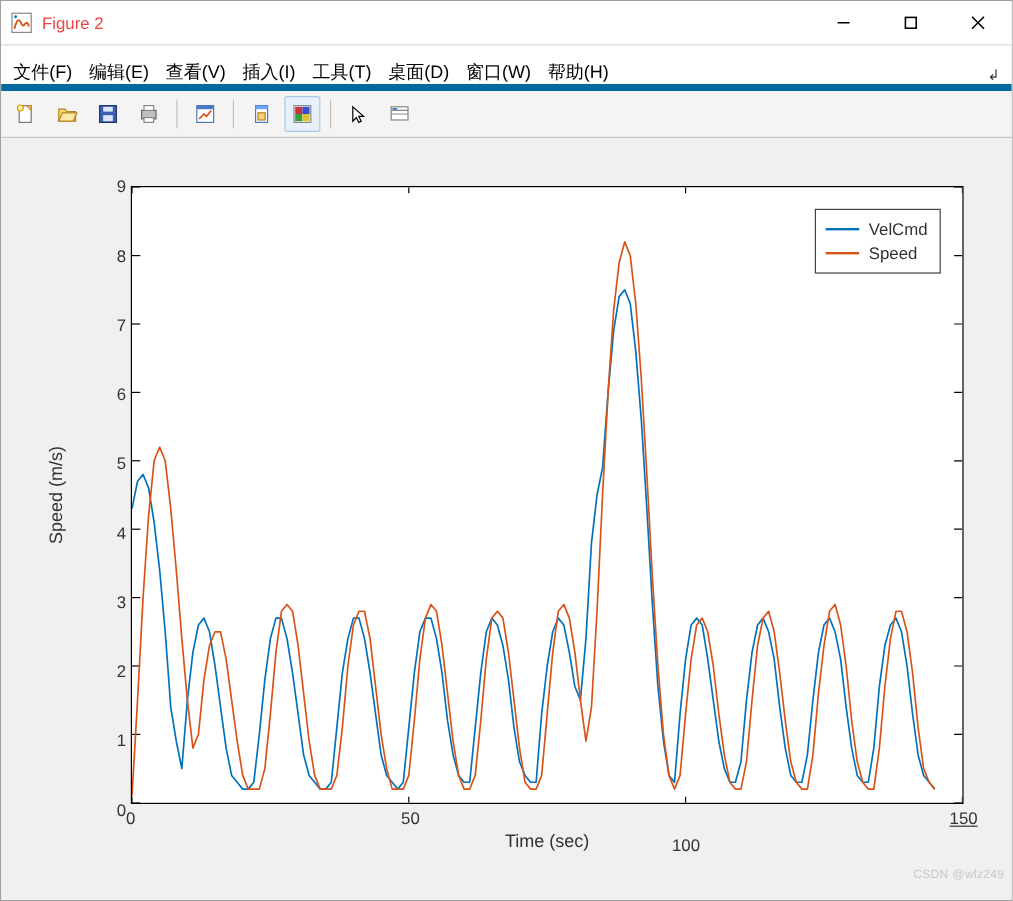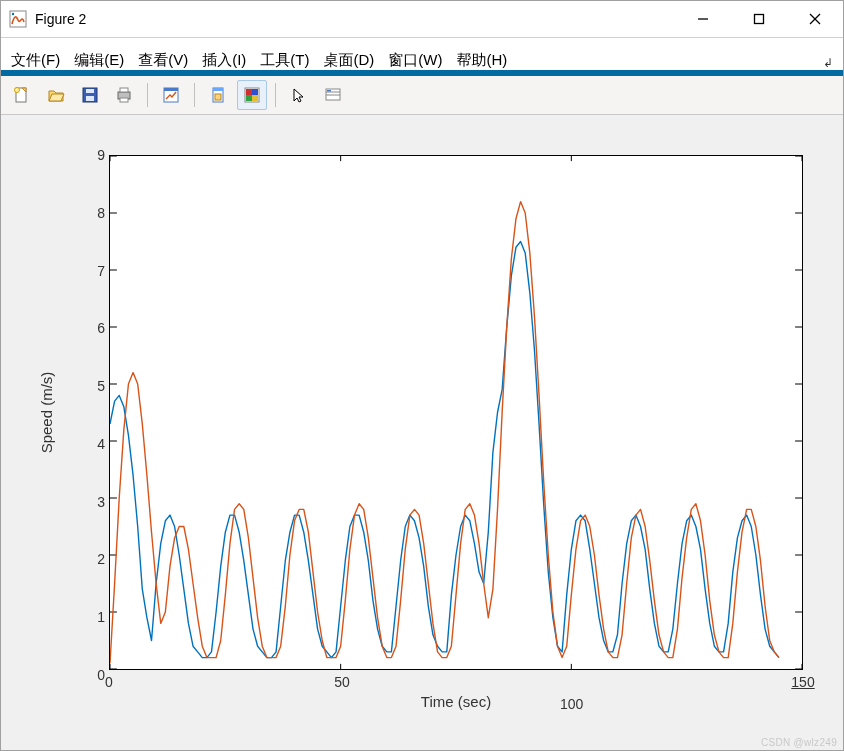--- a/index.html
+++ b/index.html
@@ -28,21 +28,21 @@
     padding-left: 8px;
     border-bottom: 1px solid #d0d0d0;
   }
   .titlebar .app-icon {
     width: 18px;
     height: 18px;
     margin-right: 8px;
   }
   .titlebar .title {
     font-size: 14px;
-    color: #000000;
+    color: #ef4444;
     flex: 1;
   }
   .win-controls {
     display: flex;
     height: 100%;
   }
   .win-btn {
     width: 56px;
     display: flex;
     align-items: center;
@@ -166,21 +166,21 @@
     top: 18px;
     background: #fff;
     border: 1px solid #444;
     padding: 6px 10px 6px 8px;
     font-size: 14px;
     color: #333;
   }
   .legend-row { display: flex; align-items: center; gap: 8px; height: 20px;}
   .legend-swatch { width: 28px; height: 2px; }
   .watermark {
-    position:absolute; right:6px; bottom:2px;
+    position:absolute; right:6px; bottom:15px;
     font-size:10px; color:#c8c8c8; letter-spacing:0.3px;
   }
 </style>
 </head>
 <body>
 
 <div class="window">
 
   <div class="titlebar">
     <span class="app-icon">
@@ -341,19 +341,29 @@
             <line x1="1000" y1="333.33333333333337" x2="990" y2="333.33333333333337" stroke="#000" stroke-width="1" vector-effect="non-scaling-stroke"></line>
             <line x1="0" y1="222.22222222222217" x2="10" y2="222.22222222222217" stroke="#000" stroke-width="1" vector-effect="non-scaling-stroke"></line>
             <line x1="1000" y1="222.22222222222217" x2="990" y2="222.22222222222217" stroke="#000" stroke-width="1" vector-effect="non-scaling-stroke"></line>
             <line x1="0" y1="111.1111111111112" x2="10" y2="111.1111111111112" stroke="#000" stroke-width="1" vector-effect="non-scaling-stroke"></line>
             <line x1="1000" y1="111.1111111111112" x2="990" y2="111.1111111111112" stroke="#000" stroke-width="1" vector-effect="non-scaling-stroke"></line>
             <line x1="0" y1="0" x2="10" y2="0" stroke="#000" stroke-width="1" vector-effect="non-scaling-stroke"></line>
             <line x1="1000" y1="0" x2="990" y2="0" stroke="#000" stroke-width="1" vector-effect="non-scaling-stroke"></line>
             <polyline points="0,522.2222222222222 6.666666666666667,477.7777777777777 13.333333333333334,466.66666666666663 20,488.8888888888889 26.666666666666668,544.4444444444446 33.333333333333336,622.2222222222222 40,722.2222222222222 46.66666666666667,844.4444444444445 53.333333333333336,900 60,944.4444444444445 66.66666666666667,833.3333333333334 73.33333333333333,755.5555555555555 80,711.1111111111111 86.66666666666667,700 93.33333333333334,722.2222222222222 100,777.7777777777778 106.66666666666667,844.4444444444445 113.33333333333333,911.1111111111111 120,955.5555555555555 126.66666666666667,966.6666666666666 133.33333333333334,977.7777777777778 140,977.7777777777778 146.66666666666666,966.6666666666666 153.33333333333331,888.8888888888889 160,800 166.66666666666666,733.3333333333333 173.33333333333334,700 180,700 186.66666666666669,733.3333333333333 193.33333333333334,788.8888888888889 200,855.5555555555555 206.66666666666666,922.2222222222222 213.33333333333334,955.5555555555555 220,966.6666666666666 226.66666666666666,977.7777777777778 233.33333333333334,977.7777777777778 240,966.6666666666666 246.66666666666669,877.7777777777778 253.33333333333334,788.8888888888889 260,733.3333333333333 266.6666666666667,700 273.3333333333333,700 280,733.3333333333333 286.6666666666667,788.8888888888889 293.3333333333333,855.5555555555555 300,922.2222222222222 306.66666666666663,955.5555555555555 313.33333333333337,966.6666666666666 320,977.7777777777778 326.6666666666667,966.6666666666666 333.3333333333333,877.7777777777778 340,788.8888888888889 346.6666666666667,722.2222222222222 353.3333333333333,700 360,700 366.66666666666663,733.3333333333333 373.33333333333337,788.8888888888889 380,866.6666666666666 386.6666666666667,922.2222222222222 393.3333333333333,955.5555555555555 400,966.6666666666666 406.6666666666667,966.6666666666666 413.3333333333333,877.7777777777778 420,788.8888888888889 426.6666666666667,722.2222222222222 433.33333333333337,700 440,711.1111111111111 446.66666666666663,744.4444444444445 453.3333333333333,800 460,877.7777777777778 466.6666666666667,933.3333333333334 473.3333333333333,955.5555555555555 480,966.6666666666666 486.6666666666667,966.6666666666666 493.33333333333337,855.5555555555555 500,777.7777777777778 506.6666666666667,722.2222222222222 513.3333333333333,700 520,711.1111111111111 526.6666666666666,755.5555555555555 533.3333333333334,811.1111111111111 540,833.3333333333334 546.6666666666666,733.3333333333333 553.3333333333334,577.7777777777778 560,500 566.6666666666666,455.55555555555554 573.3333333333334,333.33333333333337 580,233.33333333333326 586.6666666666666,177.77777777777771 593.3333333333334,166.66666666666663 600,188.8888888888889 606.6666666666667,266.66666666666674 613.3333333333333,377.7777777777777 620,522.2222222222222 626.6666666666667,677.7777777777778 633.3333333333333,811.1111111111111 640,900 646.6666666666666,955.5555555555555 653.3333333333334,966.6666666666666 660,855.5555555555555 666.6666666666666,766.6666666666666 673.3333333333334,711.1111111111111 680,700 686.6666666666666,711.1111111111111 693.3333333333334,766.6666666666666 700,833.3333333333334 706.6666666666666,900 713.3333333333334,944.4444444444445 720,966.6666666666666 726.6666666666666,966.6666666666666 733.3333333333333,933.3333333333334 740,833.3333333333334 746.6666666666667,755.5555555555555 753.3333333333333,711.1111111111111 760,700 766.6666666666667,722.2222222222222 773.3333333333334,766.6666666666666 780,844.4444444444445 786.6666666666666,911.1111111111111 793.3333333333334,955.5555555555555 800,966.6666666666666 806.6666666666666,966.6666666666666 813.3333333333334,922.2222222222222 820,833.3333333333334 826.6666666666666,755.5555555555555 833.3333333333334,711.1111111111111 840,700 846.6666666666666,722.2222222222222 853.3333333333334,766.6666666666666 860,844.4444444444445 866.6666666666667,911.1111111111111 873.3333333333333,955.5555555555555 880,966.6666666666666 886.6666666666667,966.6666666666666 893.3333333333333,911.1111111111111 900,811.1111111111111 906.6666666666666,744.4444444444445 913.3333333333334,711.1111111111111 920,700 926.6666666666666,722.2222222222222 933.3333333333334,777.7777777777778 940,855.5555555555555 946.6666666666666,922.2222222222222 953.3333333333334,955.5555555555555 960,966.6666666666666 966.6666666666666,977.7777777777778" fill="none" stroke="#0072bd" stroke-width="1.4" vector-effect="non-scaling-stroke" stroke-linejoin="round"></polyline>
             <polyline points="0,988.8888888888889 6.666666666666667,833.3333333333334 13.333333333333334,666.6666666666667 20,533.3333333333333 26.666666666666668,444.44444444444446 33.333333333333336,422.2222222222222 40,444.44444444444446 46.66666666666667,522.2222222222222 53.333333333333336,622.2222222222222 60,733.3333333333333 66.66666666666667,833.3333333333334 73.33333333333333,911.1111111111111 80,888.8888888888889 86.66666666666667,800 93.33333333333334,744.4444444444445 100,722.2222222222222 106.66666666666667,722.2222222222222 113.33333333333333,766.6666666666666 120,833.3333333333334 126.66666666666667,900 133.33333333333334,955.5555555555555 140,977.7777777777778 146.66666666666666,977.7777777777778 153.33333333333331,977.7777777777778 160,944.4444444444445 166.66666666666666,855.5555555555555 173.33333333333334,755.5555555555555 180,688.8888888888889 186.66666666666669,677.7777777777778 193.33333333333334,688.8888888888889 200,744.4444444444445 206.66666666666666,822.2222222222222 213.33333333333334,900 220,955.5555555555555 226.66666666666666,977.7777777777778 233.33333333333334,977.7777777777778 240,977.7777777777778 246.66666666666669,955.5555555555555 253.33333333333334,877.7777777777778 260,777.7777777777778 266.6666666666667,711.1111111111111 273.3333333333333,688.8888888888889 280,688.8888888888889 286.6666666666667,733.3333333333333 293.3333333333333,811.1111111111111 300,888.8888888888889 306.66666666666663,944.4444444444445 313.33333333333337,977.7777777777778 320,977.7777777777778 326.6666666666667,977.7777777777778 333.3333333333333,955.5555555555555 340,866.6666666666666 346.6666666666667,766.6666666666666 353.3333333333333,700 360,677.7777777777778 366.66666666666663,688.8888888888889 373.33333333333337,744.4444444444445 380,822.2222222222222 386.6666666666667,900 393.3333333333333,955.5555555555555 400,977.7777777777778 406.6666666666667,977.7777777777778 413.3333333333333,955.5555555555555 420,866.6666666666666 426.6666666666667,766.6666666666666 433.33333333333337,700 440,688.8888888888889 446.66666666666663,700 453.3333333333333,755.5555555555555 460,833.3333333333334 466.6666666666667,911.1111111111111 473.3333333333333,966.6666666666666 480,977.7777777777778 486.6666666666667,977.7777777777778 493.33333333333337,955.5555555555555 500,855.5555555555555 506.6666666666667,755.5555555555555 513.3333333333333,688.8888888888889 520,677.7777777777778 526.6666666666666,700 533.3333333333334,755.5555555555555 540,833.3333333333334 546.6666666666666,900 553.3333333333334,844.4444444444445 560,688.8888888888889 566.6666666666666,500 573.3333333333334,333.33333333333337 580,200 586.6666666666666,122.22222222222229 593.3333333333334,88.88888888888903 600,111.1111111111112 606.6666666666667,188.8888888888889 613.3333333333333,311.1111111111111 620,466.66666666666663 626.6666666666667,633.3333333333334 633.3333333333333,777.7777777777778 640,888.8888888888889 646.6666666666666,955.5555555555555 653.3333333333334,977.7777777777778 660,955.5555555555555 666.6666666666666,855.5555555555555 673.3333333333334,766.6666666666666 680,711.1111111111111 686.6666666666666,700 693.3333333333334,722.2222222222222 700,777.7777777777778 706.6666666666666,855.5555555555555 713.3333333333334,922.2222222222222 720,966.6666666666666 726.6666666666666,977.7777777777778 733.3333333333333,977.7777777777778 740,933.3333333333334 746.6666666666667,833.3333333333334 753.3333333333333,744.4444444444445 760,700 766.6666666666667,688.8888888888889 773.3333333333334,722.2222222222222 780,788.8888888888889 786.6666666666666,866.6666666666666 793.3333333333334,933.3333333333334 800,966.6666666666666 806.6666666666666,977.7777777777778 813.3333333333334,977.7777777777778 820,922.2222222222222 826.6666666666666,822.2222222222222 833.3333333333334,744.4444444444445 840,688.8888888888889 846.6666666666666,677.7777777777778 853.3333333333334,711.1111111111111 860,777.7777777777778 866.6666666666667,866.6666666666666 873.3333333333333,933.3333333333334 880,966.6666666666666 886.6666666666667,977.7777777777778 893.3333333333333,977.7777777777778 900,911.1111111111111 906.6666666666666,811.1111111111111 913.3333333333334,733.3333333333333 920,688.8888888888889 926.6666666666666,688.8888888888889 933.3333333333334,722.2222222222222 940,788.8888888888889 946.6666666666666,877.7777777777778 953.3333333333334,944.4444444444445 960,966.6666666666666 966.6666666666666,977.7777777777778" fill="none" stroke="#d95319" stroke-width="1.4" vector-effect="non-scaling-stroke" stroke-linejoin="round"></polyline>
           </svg>
+        <div class="legend">
+          <div class="legend-row">
+            <span class="legend-swatch" id="sw0" style="background: rgb(0, 114, 189);"></span>
+            <span>VelCmd</span>
+          </div>
+          <div class="legend-row">
+            <span class="legend-swatch" id="sw1" style="background: rgb(217, 83, 25);"></span>
+            <span>Speed</span>
+          </div>
+        </div>
       </div>
       <div class="axis-label-x">Time (sec)</div>
     </div>
     <div class="watermark">CSDN @wlz249</div>
   </div>
 
 </div>
 
 </body></html>

